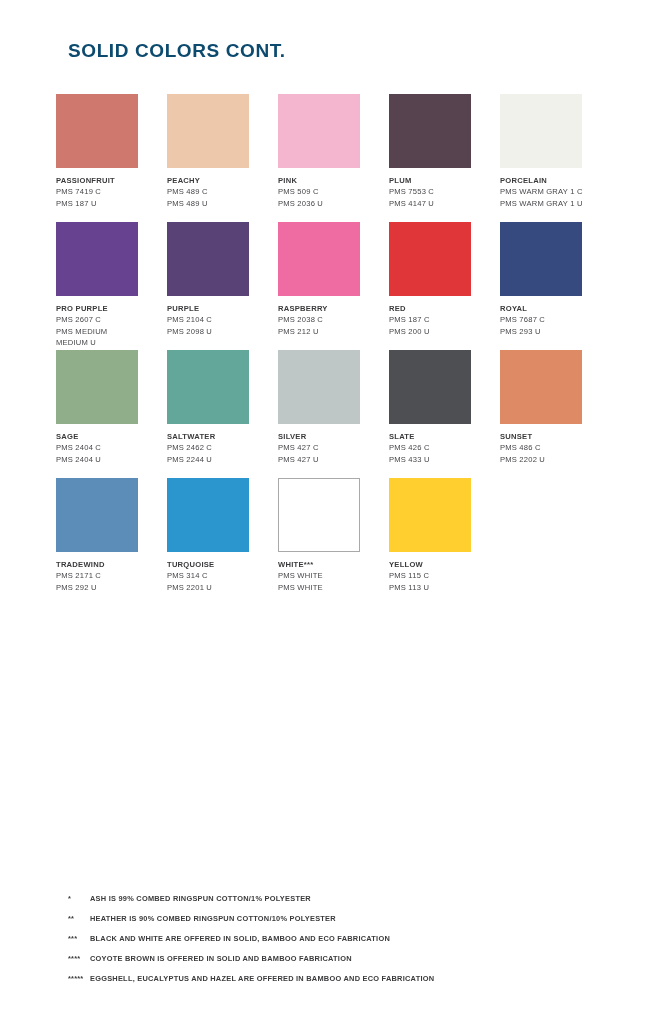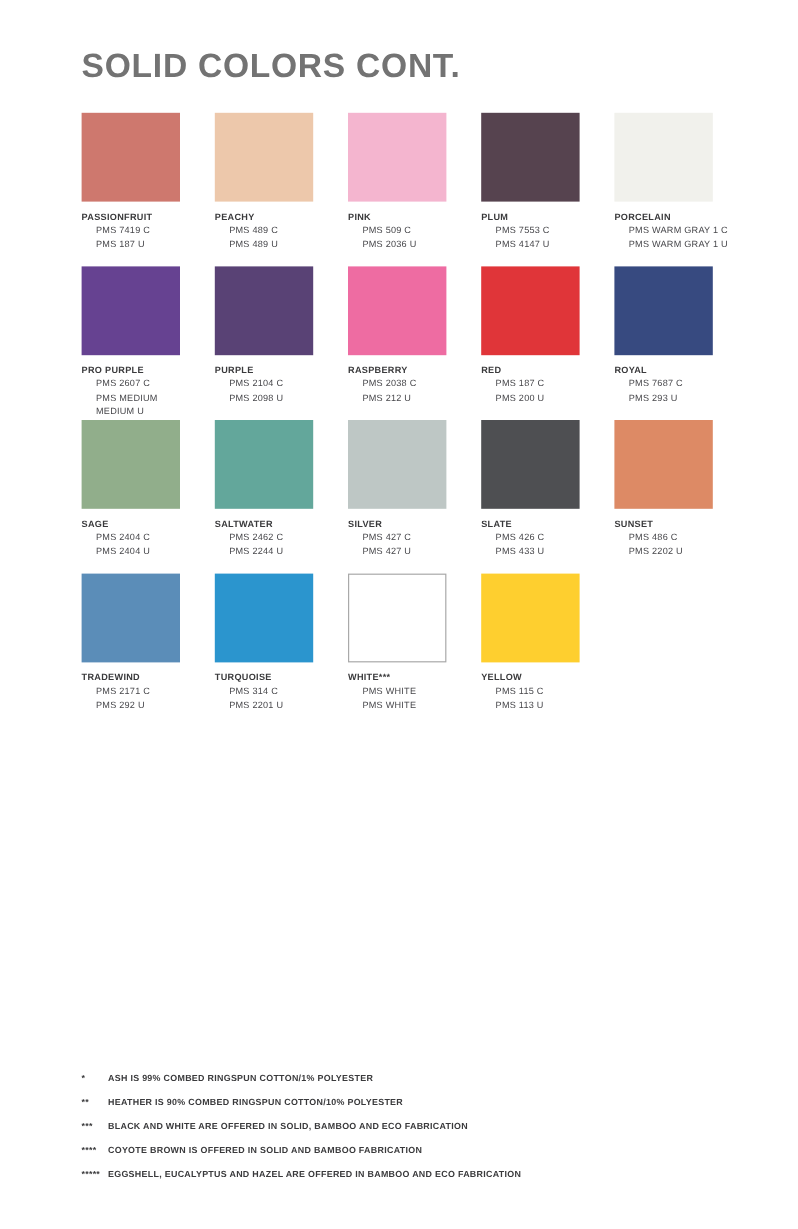--- a/index.html
+++ b/index.html
@@ -22,33 +22,33 @@
     width: 665px;
     height: 1024px;
     box-sizing: border-box;
     padding: 0 68px;
   }
 
   .page-title {
     position: absolute;
     left: 68px;
     top: 41px;
-    font-size: 28px;
+    font-size: 19px;
     font-weight: bold;
     letter-spacing: 0.6px;
-    color: #737373;
+    color: #0c4a6e;
     margin: 0;
     line-height: 1;
     white-space: nowrap;
     text-align: right;
   }
 
   .swatch-grid {
     position: absolute;
-    left: 68px;
+    left: 56px;
     top: 94px;
     width: 530px;
     display: grid;
     grid-template-columns: repeat(5, 82px);
     column-gap: 29px;
     row-gap: 0;
   }
 
   .swatch-cell {
     width: 82px;
@@ -79,21 +79,20 @@
     color: #3a3a3c;
     white-space: nowrap;
   }
 
   .swatch-code {
     font-size: 7.6px;
     font-weight: normal;
     letter-spacing: 0.2px;
     color: #46464a;
     white-space: nowrap;
-    margin-left: 12px;
   }
 
   .footnotes {
     position: absolute;
     left: 68px;
     top: 894px;
     width: 520px;
   }
 
   .footnote-row {

